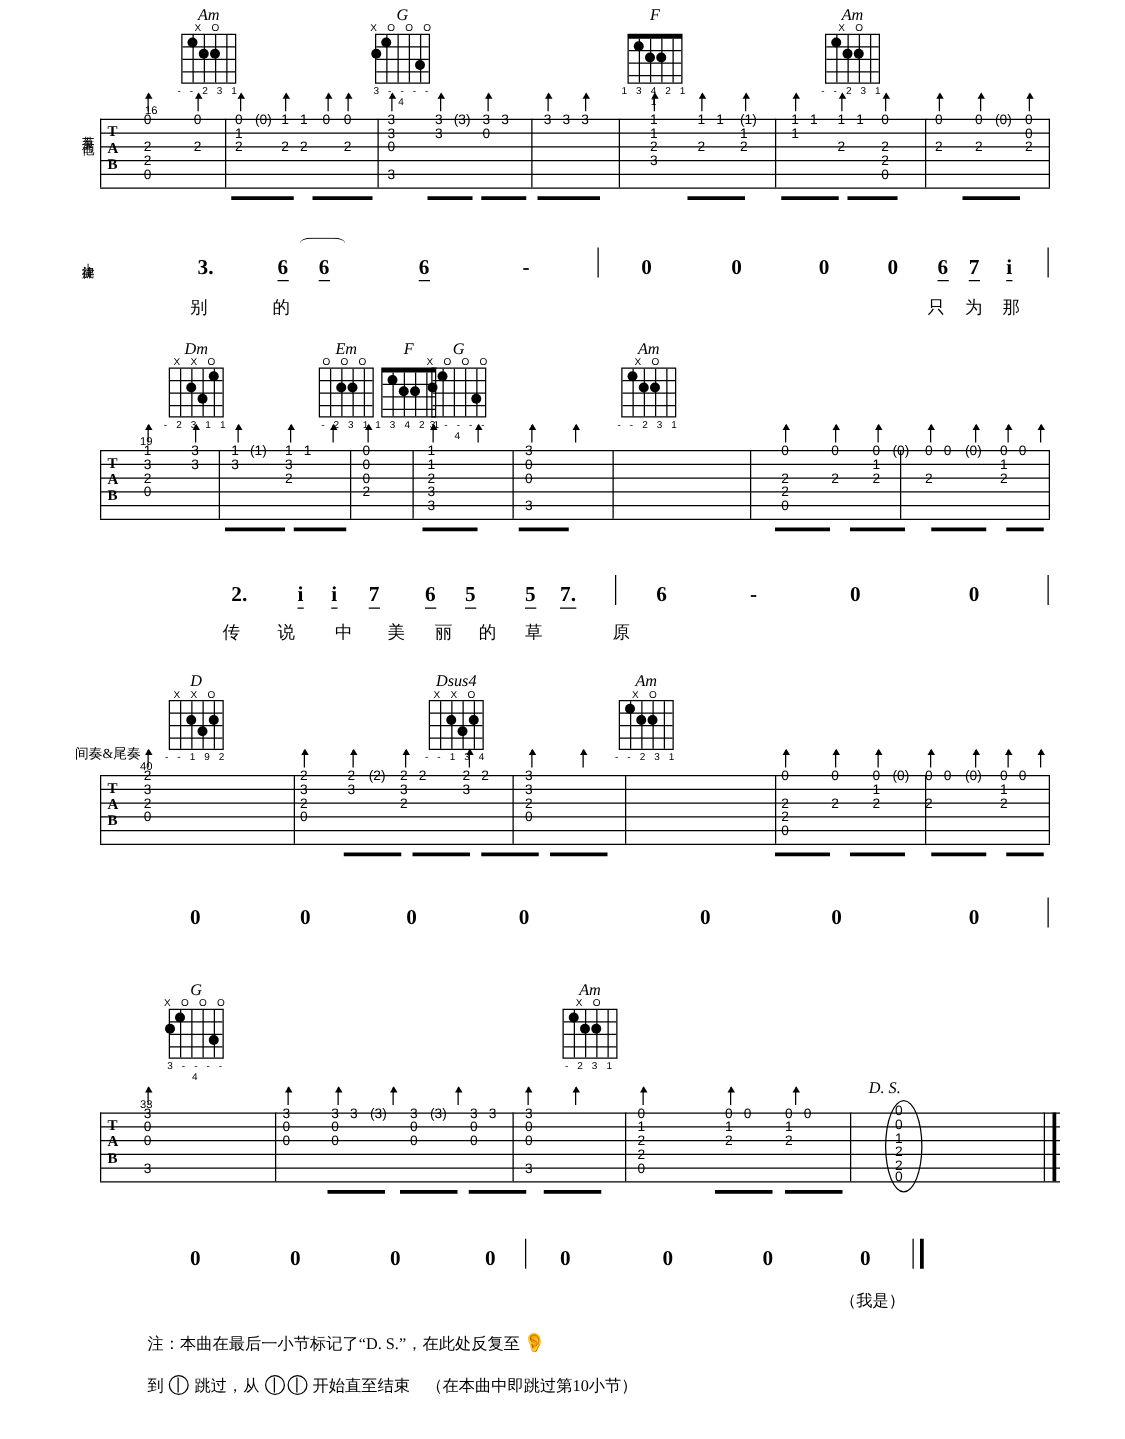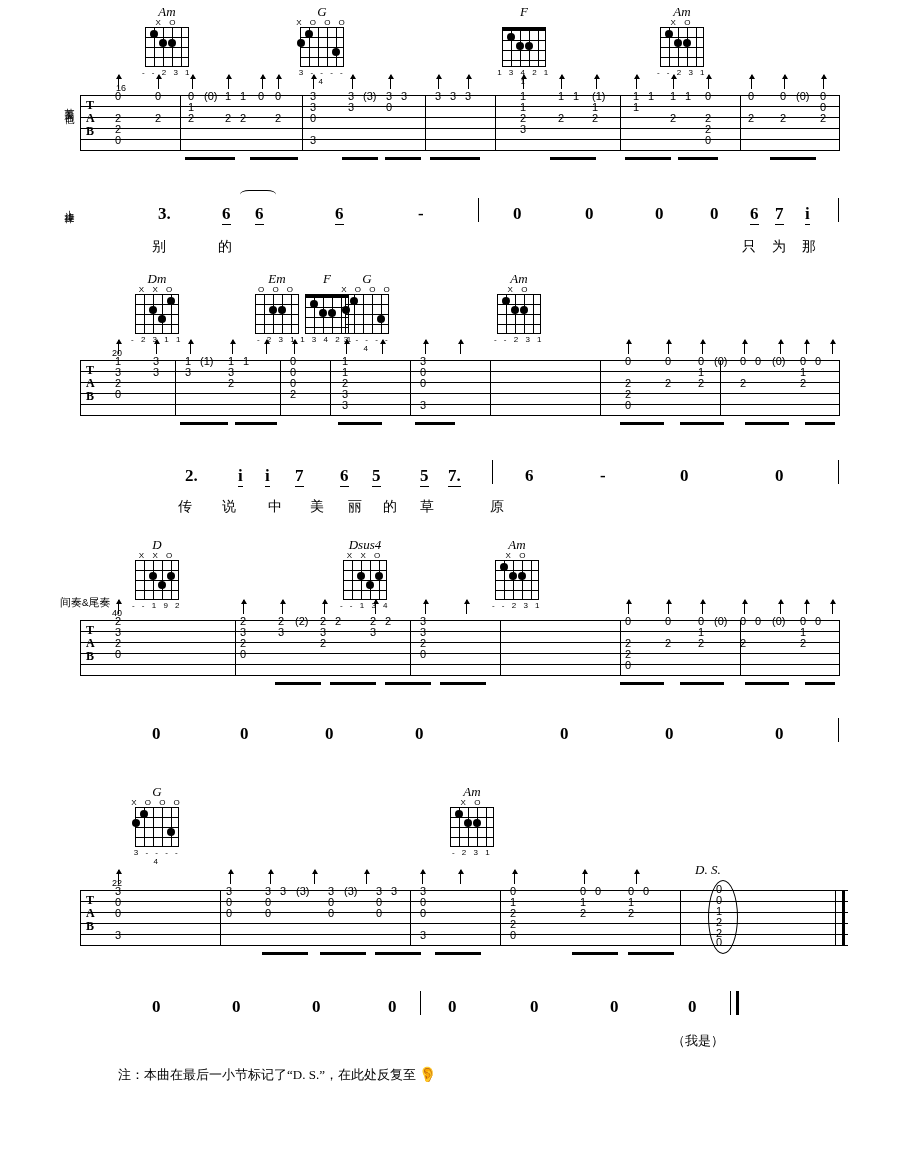--- a/index.html
+++ b/index.html
@@ -60,21 +60,21 @@
   .beam{position:absolute;height:3px;background:#000;}
 
   
   .mel{position:absolute;font-family:"Liberation Serif",serif;font-weight:bold;font-size:17px;line-height:17px;}
   .mel .u{border-bottom:1px solid #000;padding-bottom:1px;}
   .lyr{position:absolute;font-family:"Liberation Serif",serif;font-size:14px;line-height:14px;}
   .vlabel{
     position:absolute;font-size:10px;writing-mode:vertical-rl;
     font-family:"Liberation Serif",serif;letter-spacing:2px;
   }
-  .secLabel{position:absolute;font-size:11px;font-family:Liberation Mono, monospace;}
+  .secLabel{position:absolute;font-size:11px;font-family:Liberation Serif, serif;}
   .dsLabel{position:absolute;font-size:13px;font-style:italic;font-family:"Liberation Serif",serif;}
   .note-text{position:absolute;font-size:13px;font-family:"Liberation Serif",serif;}
   .footer{position:absolute;font-size:13px;font-family:"Liberation Serif",serif;}
   .circ{
     display:inline-block;width:14px;height:14px;border:1px solid #000;border-radius:50%;
     position:relative;vertical-align:-3px;margin:0 1px;
   }
   .circ:before{content:"";position:absolute;left:6px;top:1px;width:1px;height:12px;background:#000;}
   .segno{
     display:inline-block;font-size:15px;transform:rotate(-20deg);
@@ -405,21 +405,21 @@
     <div class="barV" style="left:330px;top:0px;height:55px;"></div>
     <div class="barV" style="left:410px;top:0px;height:55px;"></div>
     <div class="barV" style="left:520px;top:0px;height:55px;"></div>
     <div class="barV" style="left:640px;top:0px;height:55px;"></div>
     <div class="barV" style="left:759px;top:0px;height:55px;"></div>
     <div class="tabword">
       <div>T</div>
       <div>A</div>
       <div>B</div>
     </div>
-    <div class="measnum" style="left:32px;top:-12px;">20</div>
+    <div class="measnum" style="left:32px;top:-12px;">19</div>
 
     <div>
       <div class="num" style="left:35px;top:-4px;">1</div>
       <div class="num" style="left:35px;top:7px;">3</div>
       <div class="num" style="left:35px;top:18px;">2</div>
       <div class="num" style="left:35px;top:29px;">0</div>
       <div class="num" style="left:73px;top:-4px;">3</div>
       <div class="num" style="left:73px;top:7px;">3</div>
       <div class="num" style="left:105px;top:-4px;">1</div>
       <div class="num" style="left:120px;top:-4px;">(1)</div>
@@ -726,21 +726,21 @@
     <div class="barV" style="left:330px;top:0px;height:55px;"></div>
     <div class="barV" style="left:420px;top:0px;height:55px;"></div>
     <div class="barV" style="left:600px;top:0px;height:55px;"></div>
     <div class="barV" style="left:755px;top:0px;height:55px;"></div>
     <div class="barVthick" style="left:762px;top:0px;height:55px;"></div>
     <div class="tabword">
       <div>T</div>
       <div>A</div>
       <div>B</div>
     </div>
-    <div class="measnum" style="left:32px;top:-12px;">22</div>
+    <div class="measnum" style="left:32px;top:-12px;">33</div>
 
     <div>
       <div class="num" style="left:35px;top:-4px;">3</div>
       <div class="num" style="left:35px;top:7px;">0</div>
       <div class="num" style="left:35px;top:18px;">0</div>
       <div class="num" style="left:35px;top:40px;">3</div>
       <div class="num" style="left:146px;top:-4px;">3</div>
       <div class="num" style="left:146px;top:7px;">0</div>
       <div class="num" style="left:146px;top:18px;">0</div>
       <div class="num" style="left:185px;top:-4px;">3</div>
@@ -817,14 +817,23 @@
     <div class="mel" style="left:688px;top:998px;">0</div>
     <div class="barV" style="left:730px;top:991px;height:24px;"></div>
     <div class="barVthick" style="left:736px;top:991px;height:24px;"></div>
     <div class="note-text" style="left:672px;top:1032px;">（我是）</div>
   </div>
 
   <div class="footer" style="left:118px;top:1065px;">
     <span>注：</span><span>本曲在最后一小节标记了“D. S.”，在此处反复至</span>
     <span class="segno">👂</span>
   </div>
+  <div class="footer" style="left:118px;top:1100px;">
+    <span>到</span>
+    <span class="circ"></span>
+    <span>跳过，从</span>
+    <span class="circ"></span><span class="circ"></span>
+    <span>开始直至结束</span>
+    &nbsp;&nbsp;
+    <span>（在本曲中即跳过第10小节）</span>
+  </div>
 
 </div>
 
 </body></html>

